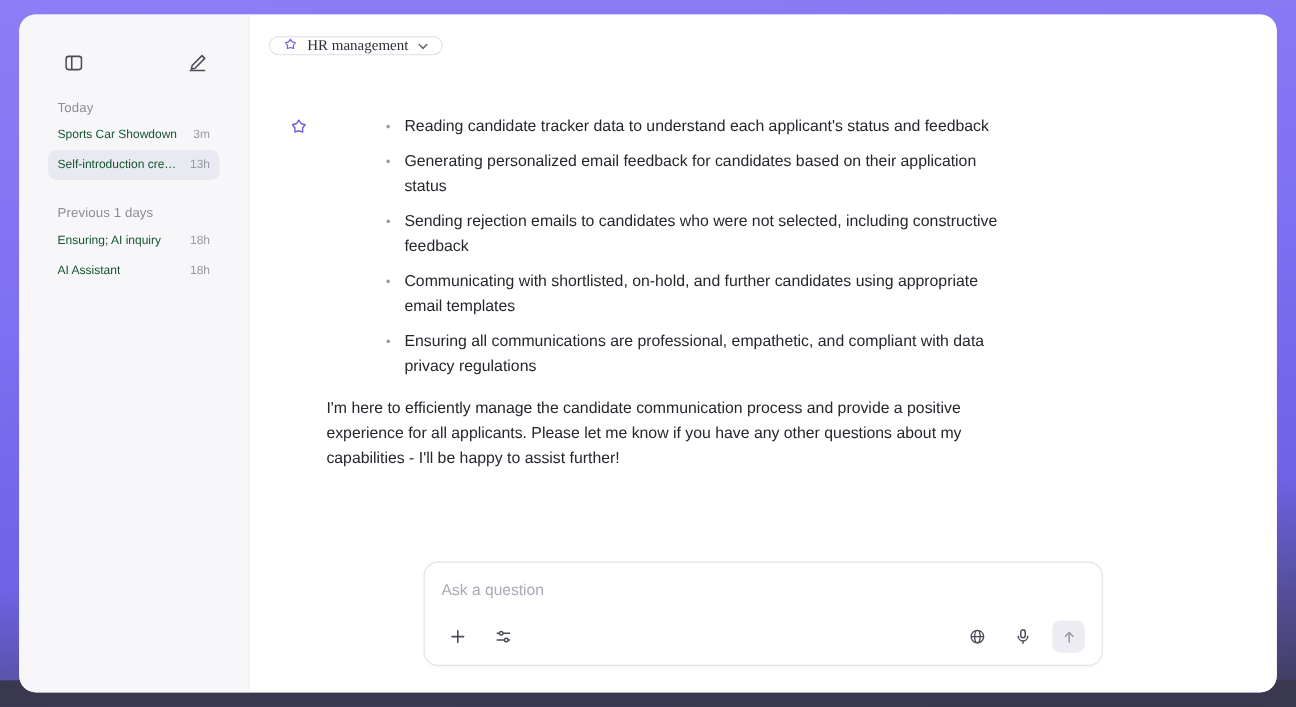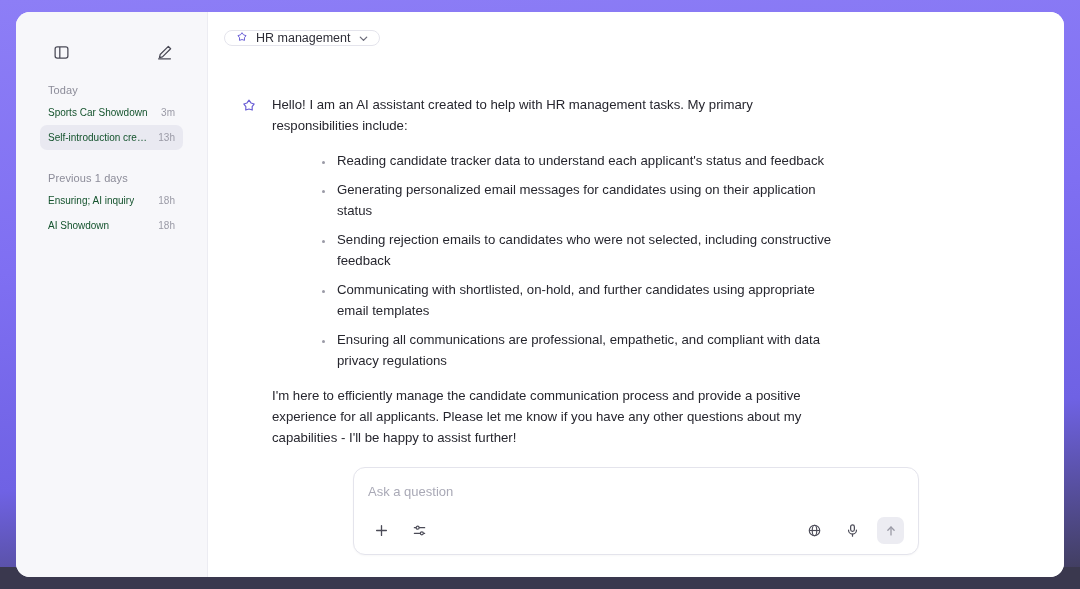--- a/index.html
+++ b/index.html
@@ -112,20 +112,21 @@
     align-items: center;
     gap: 7px;
     height: 16px;
     padding: 0 10px;
     border: 1px solid #e4e4ec;
     border-radius: 8px;
     background: #fff;
     cursor: pointer;
     font-size: 12.5px;
     color: #2f2f38;
+    font-family: Liberation Serif, serif;
   }
   .pill-logo { color: #6b5fd6; display: flex; }
   .chev { color: #6a6a78; display: flex; }
 
   .conversation {
     flex: 1;
     overflow-y: auto;
     padding: 0 30px 0 30px;
   }
   .user-row {
@@ -257,21 +258,21 @@
       </div>
     </div>
 
     <div style="margin-top:14px;">
       <div class="section-label">Previous 1 days</div>
       <div class="chat-item">
         <span class="chat-title">Ensuring; AI inquiry</span>
         <span class="chat-time">18h</span>
       </div>
       <div class="chat-item">
-        <span class="chat-title">AI Showdown</span>
+        <span class="chat-title">AI Assistant</span>
         <span class="chat-time">18h</span>
       </div>
     </div>
   </div>
 
   <div class="main">
 
     <div class="main-header">
       <div class="agent-pill">
         <span class="pill-logo">
@@ -291,24 +292,23 @@
     <div class="conversation">
 
 
       <div class="assistant-row">
         <div class="assistant-avatar">
           <svg width="18" height="18" viewBox="0 0 20 20" fill="none" stroke="currentColor" stroke-width="1.3" stroke-linejoin="round">
             <path d="M10 2.4l2.2 3.1 3.6 1.1-2.3 3 .1 3.8-3.6-1.2-3.6 1.2.1-3.8-2.3-3 3.6-1.1z"></path>
           </svg>
         </div>
         <div class="assistant-body">
-          <p>Hello! I am an AI assistant created to help with HR management tasks. My primary responsibilities include:</p>
           <ul>
             <li>Reading candidate tracker data to understand each applicant's status and feedback</li>
-            <li>Generating personalized email messages for candidates using on their application status</li>
+            <li>Generating personalized email feedback for candidates based on their application status</li>
             <li>Sending rejection emails to candidates who were not selected, including constructive feedback</li>
             <li>Communicating with shortlisted, on-hold, and further candidates using appropriate email templates</li>
             <li>Ensuring all communications are professional, empathetic, and compliant with data privacy regulations</li>
           </ul>
           <p>I'm here to efficiently manage the candidate communication process and provide a positive experience for all applicants. Please let me know if you have any other questions about my capabilities - I'll be happy to assist further!</p>
 
         </div>
       </div>
 
     </div>

